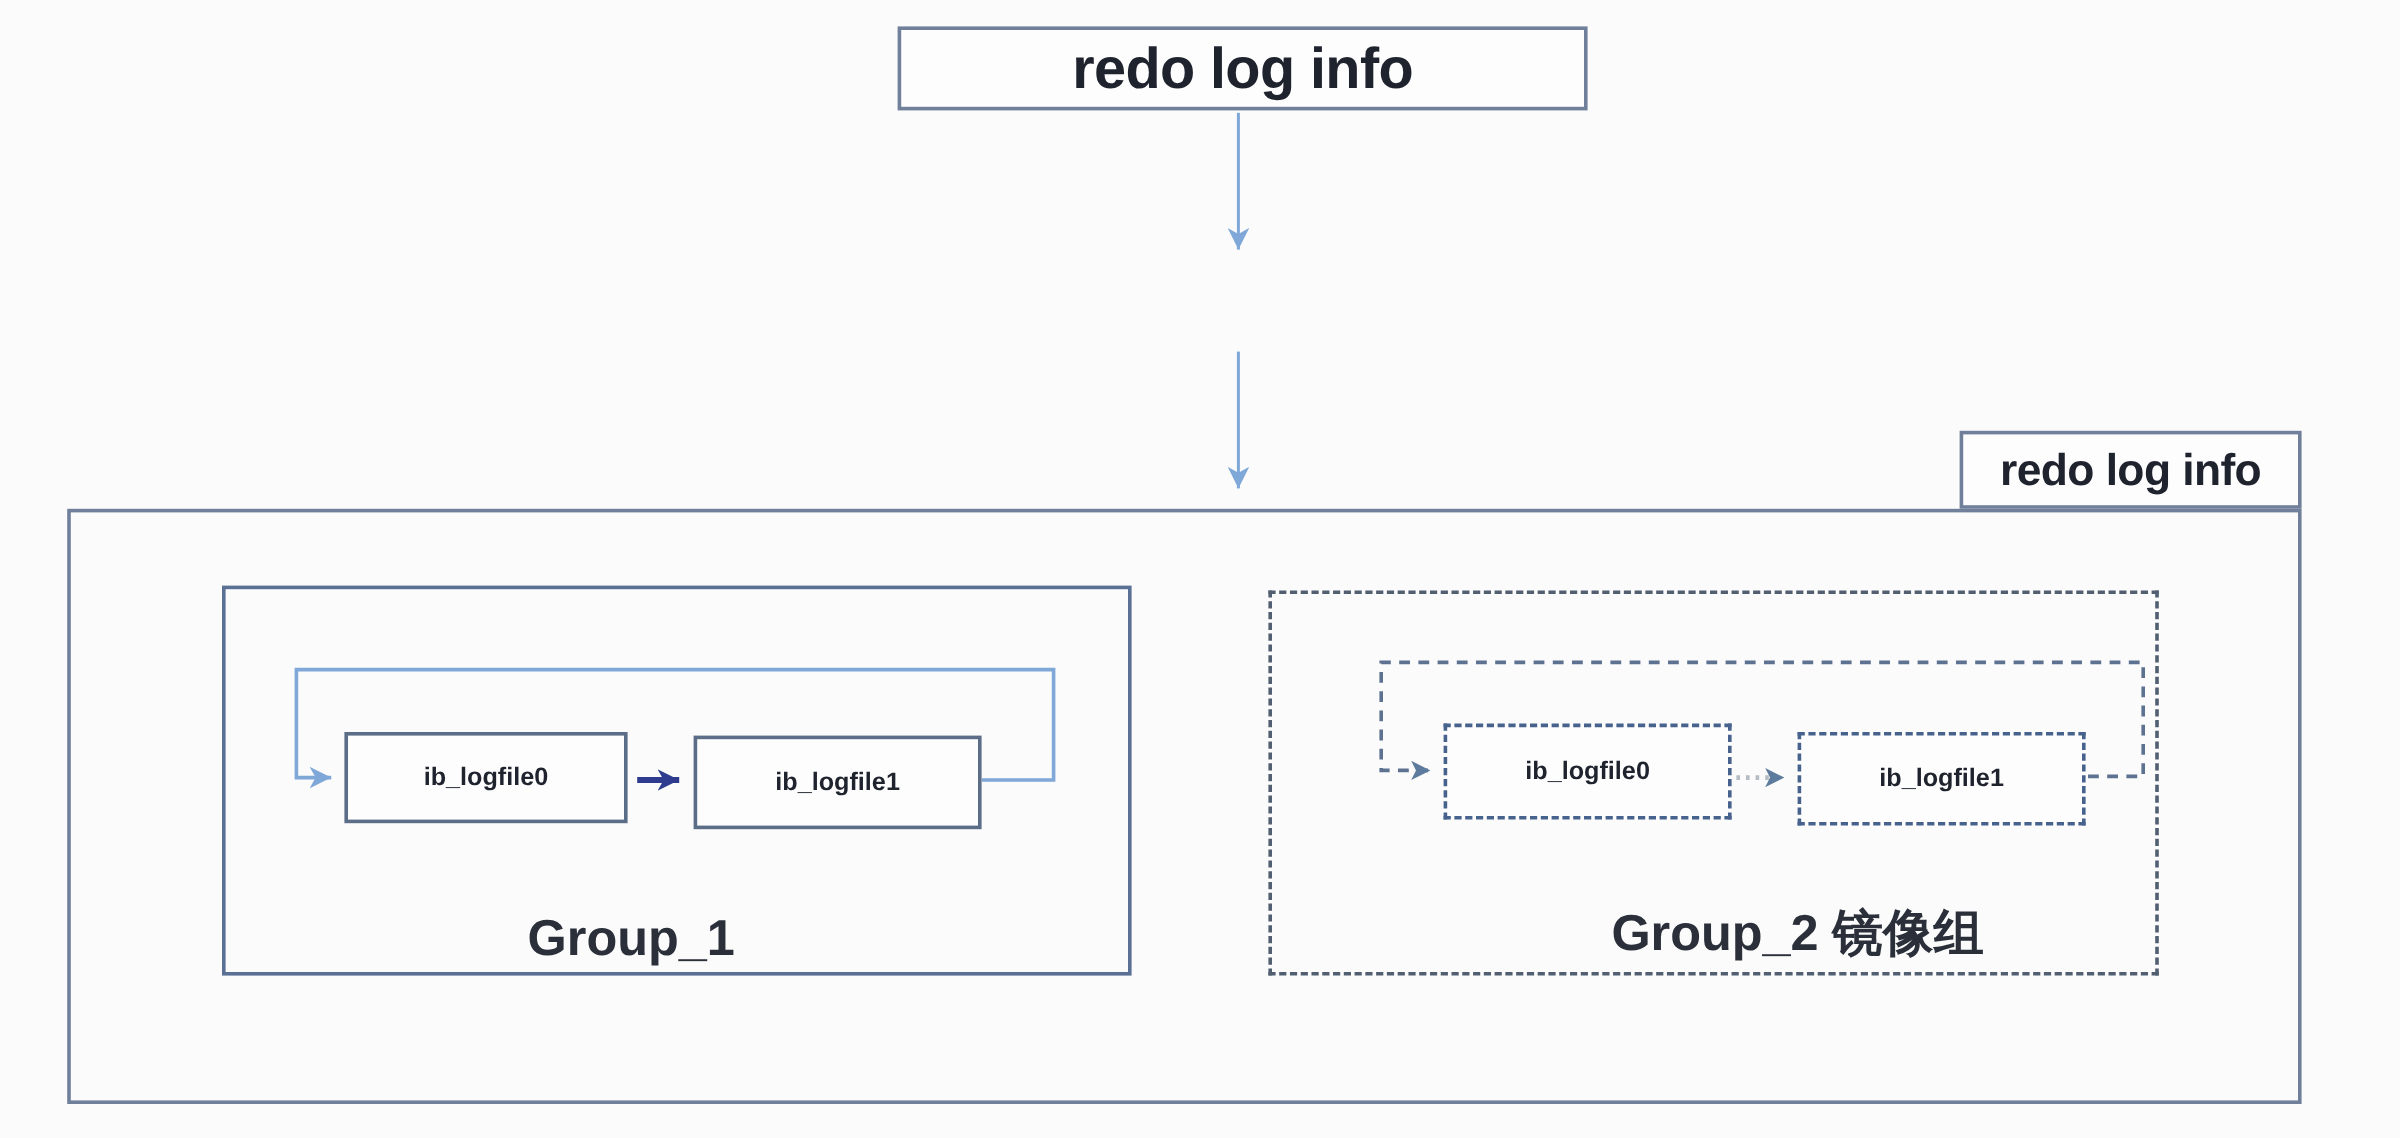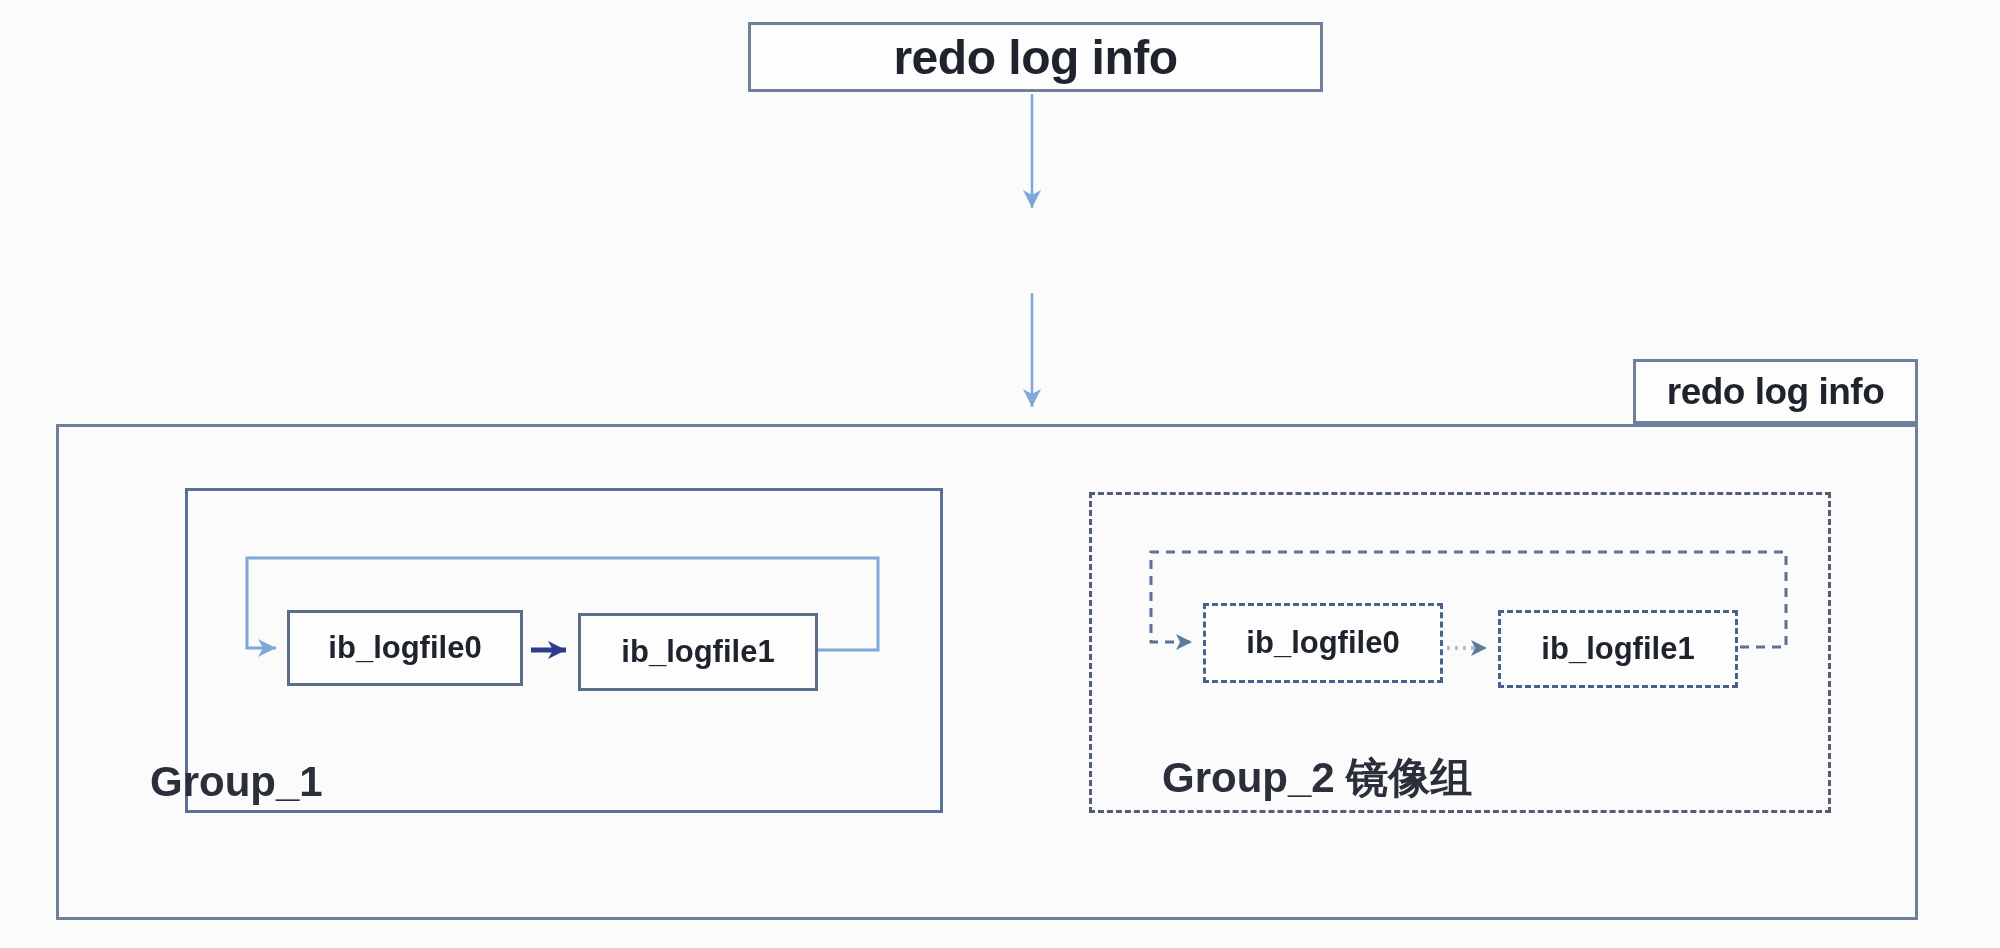--- a/index.html
+++ b/index.html
@@ -13,27 +13,27 @@
   .canvas{position:relative;width:2000px;height:948px;background:var(--bg);overflow:hidden;}
   .abs{position:absolute;box-sizing:border-box;}
   .node{border:3px solid var(--border);background:var(--box-bg);display:flex;align-items:center;justify-content:center;
         color:var(--text);font-size:48px;font-weight:600;letter-spacing:-0.5px;}
   .node-info{left:748px;top:22px;width:575px;height:70px;}
   .node-buffer{left:748px;top:223px;width:575px;height:68px;}
   .files-label{left:1633px;top:359px;width:285px;height:65px;font-size:37px;z-index:6;}
   .container{left:56px;top:424px;width:1862px;height:496px;border:3px solid var(--border);z-index:1;}
   .group{z-index:2;}
   .group1{left:185px;top:488px;width:758px;height:325px;border:3px solid var(--group-border);}
-  .group2{left:1089px;top:492px;width:742px;height:321px;border:3px dashed var(--dash-border);}
-  .group-label{position:absolute;left:0;right:0;bottom:4px;
+  .group2{left:1057px;top:492px;width:742px;height:321px;border:3px dashed var(--dash-border);}
+  .group-label{position:absolute;left:0;right:0;bottom:4px;text-align:center;
                font-size:42px;font-weight:700;color:#2a2f3a;}
   .group1 .group-label{transform:translateX(-38px);}
   .group2 .group-label{transform:translateX(70px);}
   .file{background:var(--box-bg);display:flex;align-items:center;justify-content:center;
-        color:var(--text);font-size:31px;font-weight:700;z-index:4;}
+        color:var(--text);font-size:21px;font-weight:700;z-index:4;}
   .file-solid{border:3px solid var(--file-border);}
   .file-dashed{border:3px dashed var(--dash-file-border);}
   .g1f0{left:287px;top:610px;width:236px;height:76px;}
   .g1f1{left:578px;top:613px;width:240px;height:78px;}
   .g2f0{left:1203px;top:603px;width:240px;height:80px;}
   .g2f1{left:1498px;top:610px;width:240px;height:78px;}
   svg.connectors{position:absolute;left:0;top:0;width:2000px;height:948px;z-index:3;pointer-events:none;}
   .st-light{stroke:var(--loop-blue);stroke-width:3;fill:none;}
   .st-flow{stroke:var(--loop-blue);stroke-width:2.5;fill:none;}
   .st-navy{stroke:var(--arrow-navy);stroke-width:5;fill:none;}

